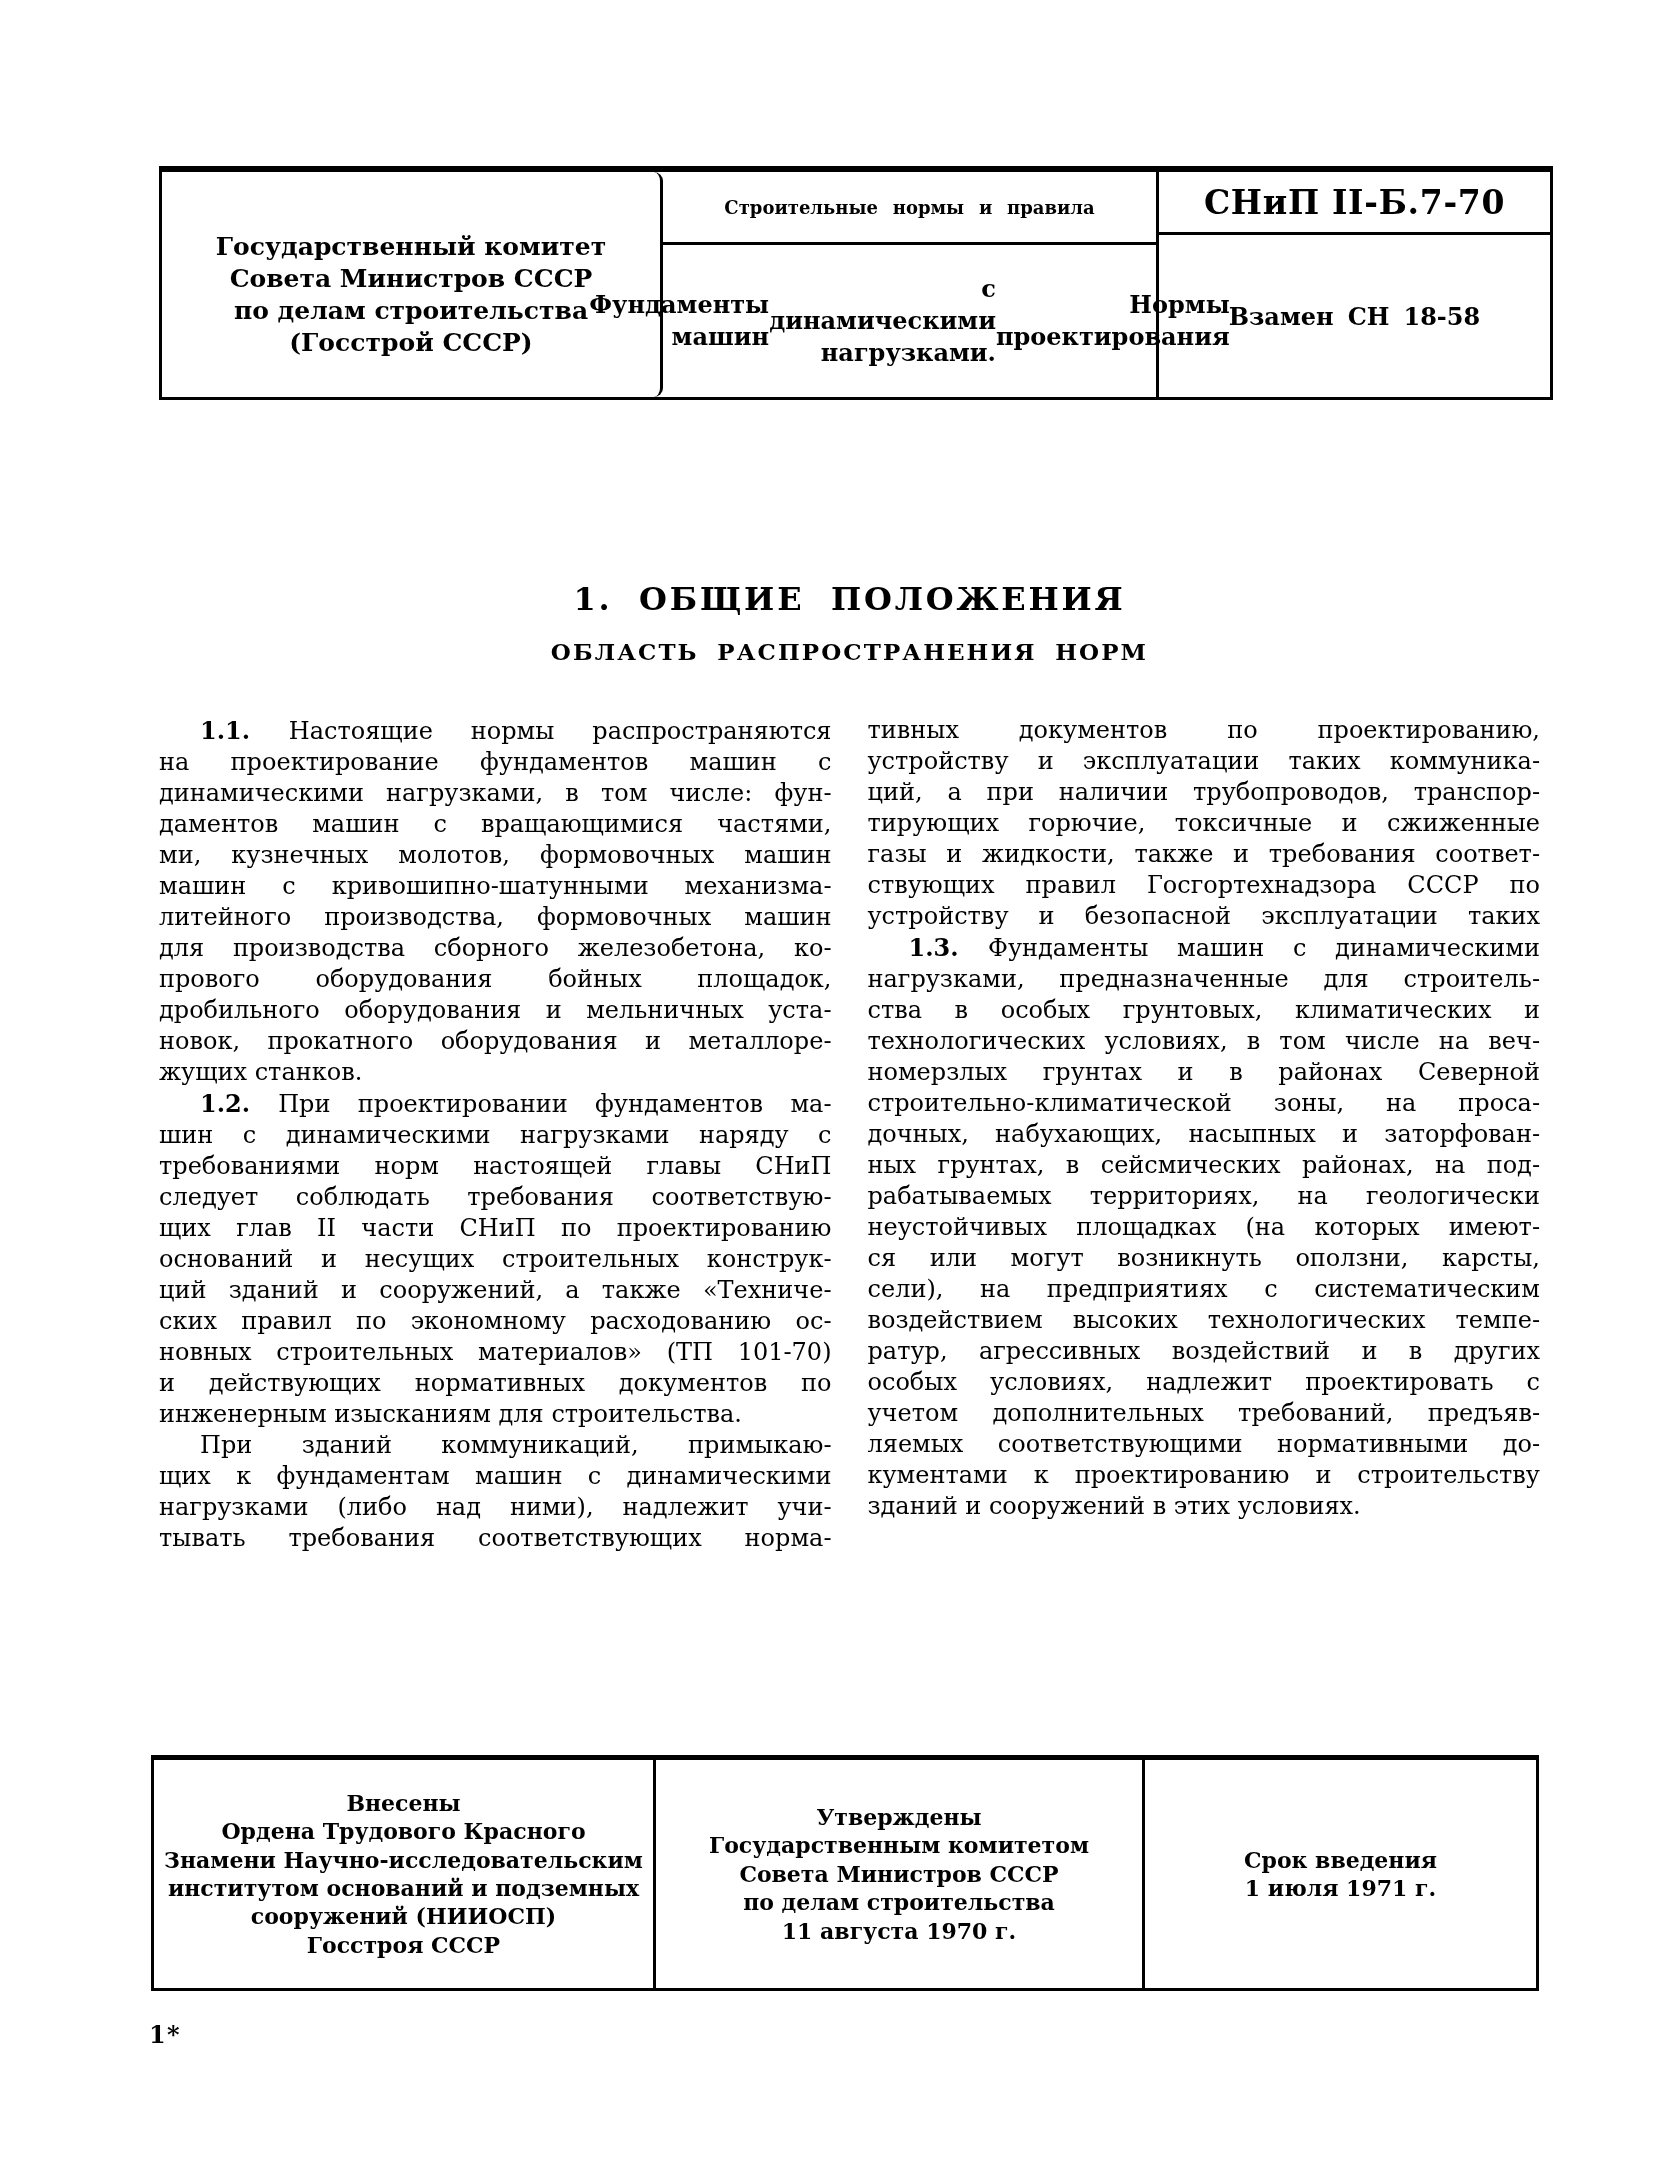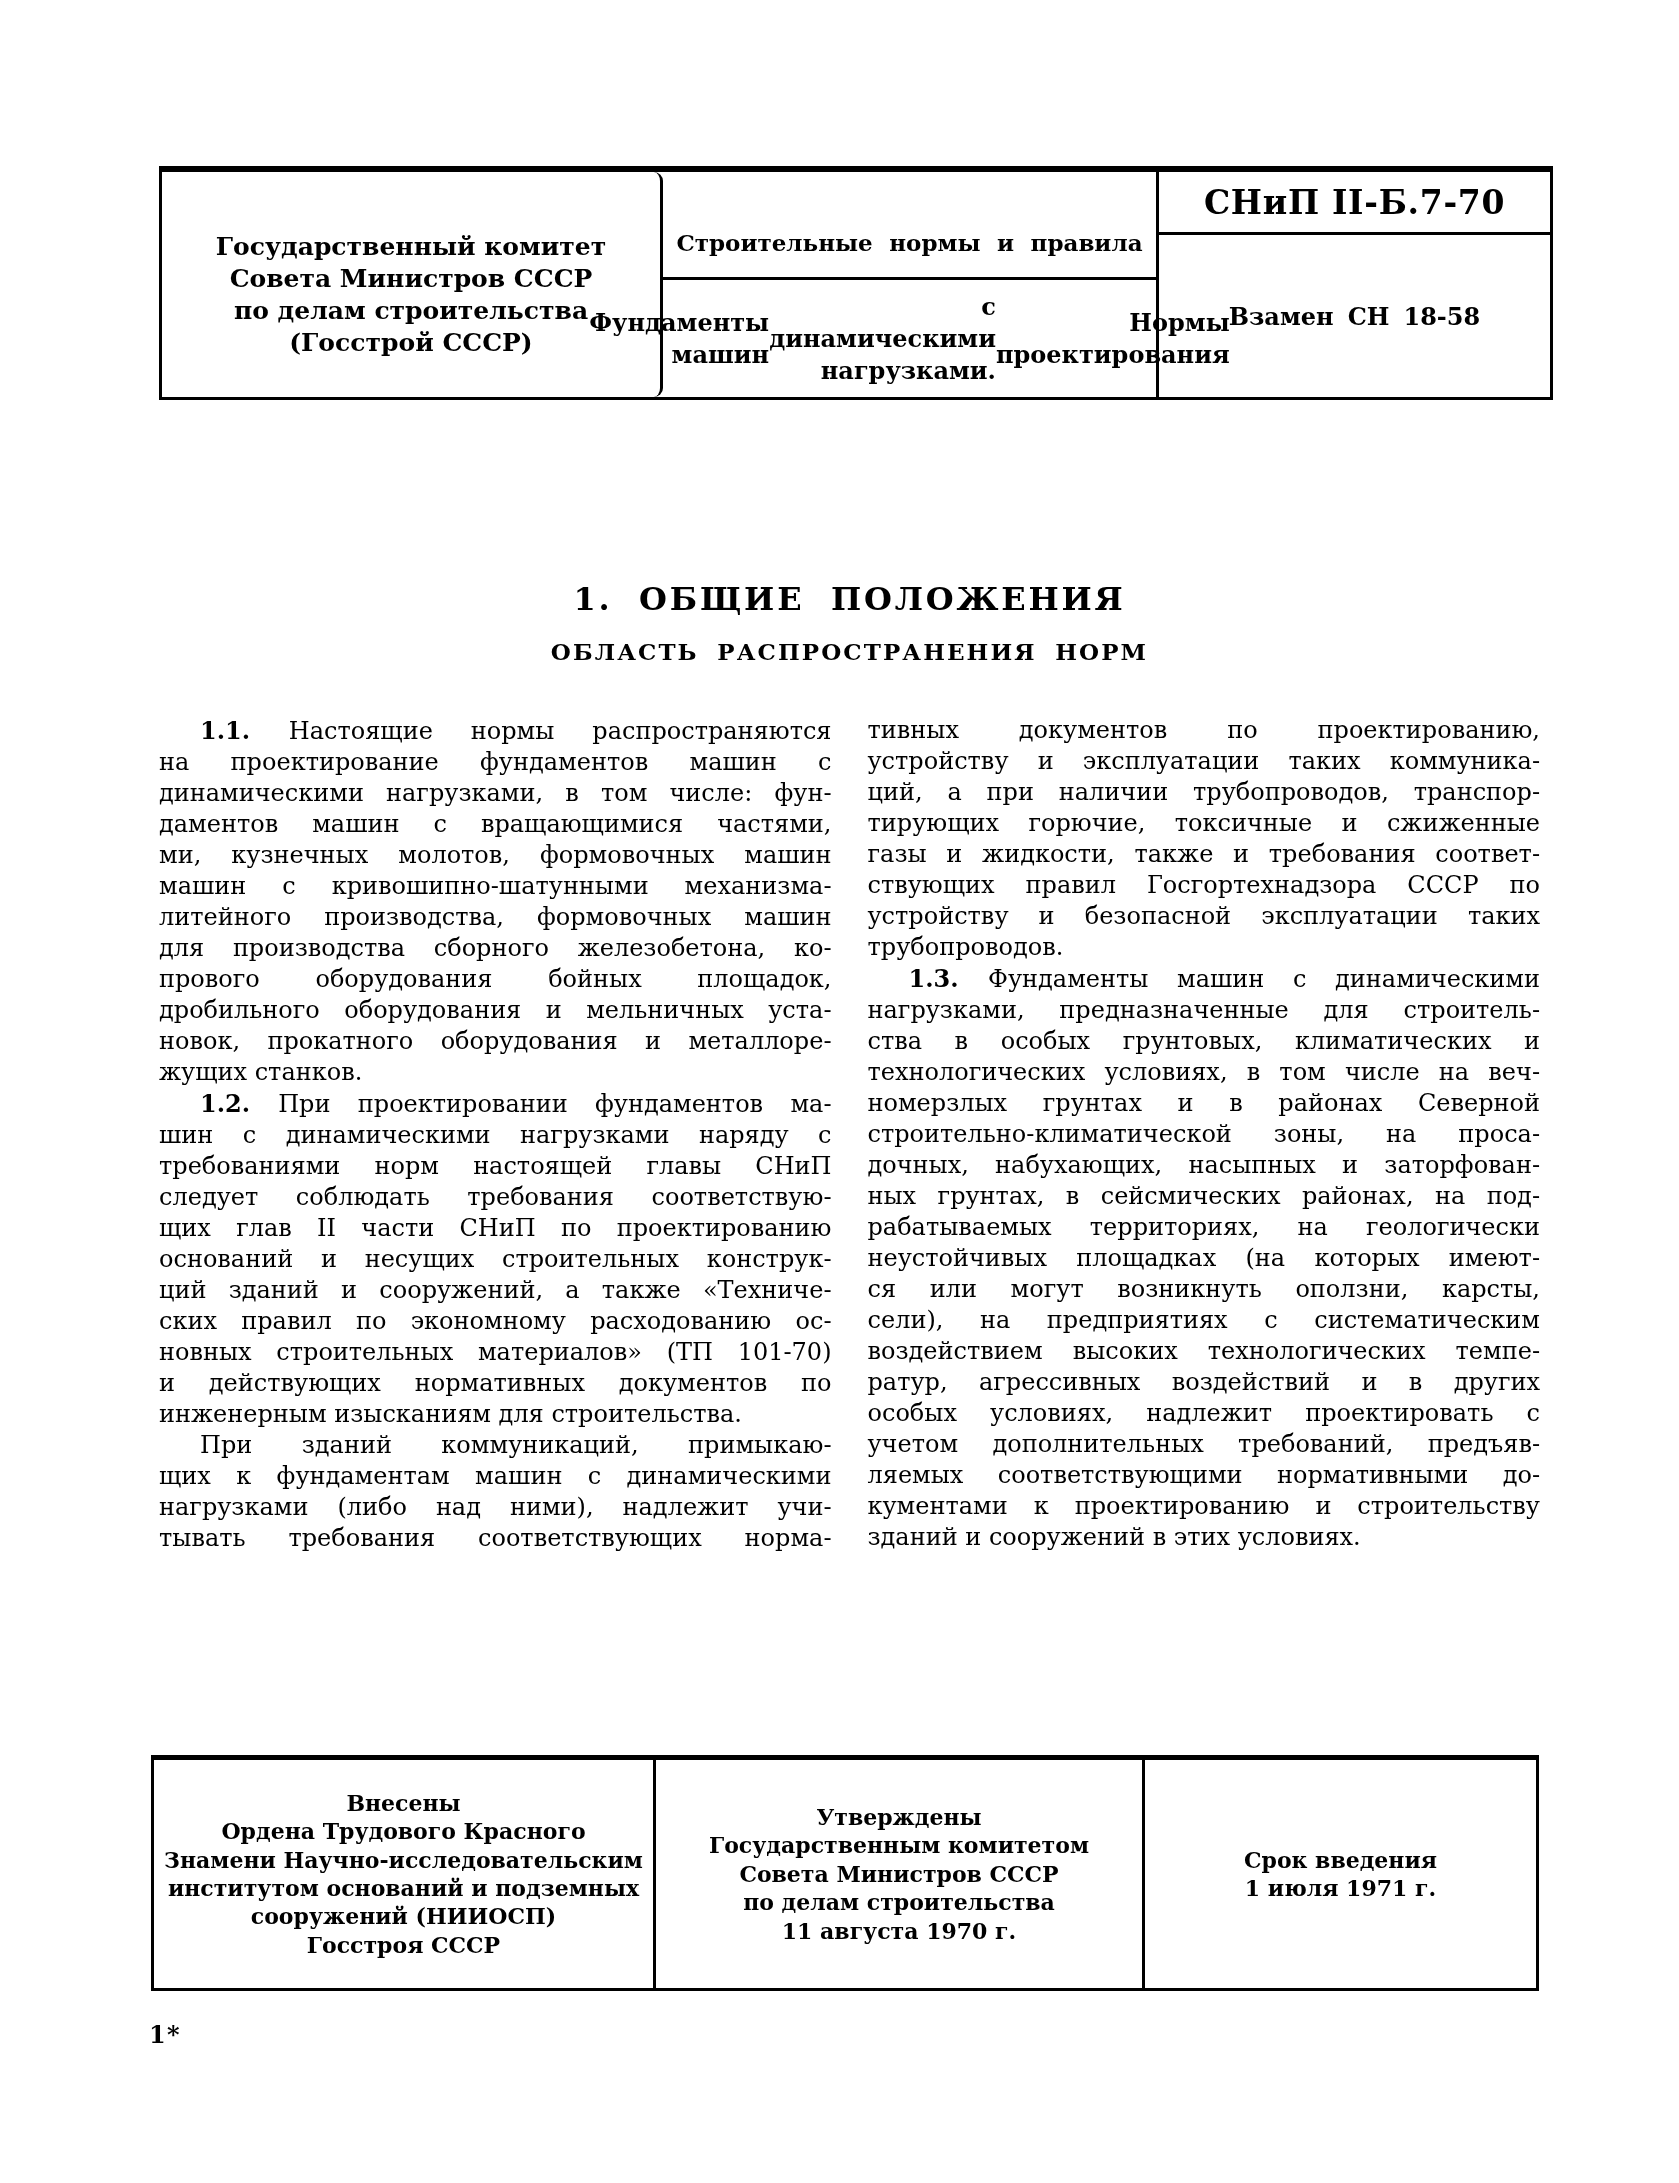--- a/index.html
+++ b/index.html
@@ -22,21 +22,21 @@
   .ht-left{
     width:501px;border-right:3.6px solid #000;box-sizing:border-box;
     display:flex;flex-direction:column;align-items:center;justify-content:center;
     text-align:center;padding-top:20px;
     font-weight:bold;font-size:25px;line-height:32px;border-radius:9px;
   }
   .ht-mid{width:496px;border-right:3.6px solid #000;box-sizing:border-box;display:flex;flex-direction:column;}
   .ht-mid-top{
     height:73px;border-bottom:3.6px solid #000;box-sizing:border-box;
     display:flex;align-items:center;justify-content:center;
-    font-weight:bold;font-size:23px;word-spacing:8.5px;margin-top:35px;
+    font-weight:bold;font-size:18px;word-spacing:8.5px;
   }
   .ht-mid-bottom{
     flex:1;display:flex;flex-direction:row;align-items:center;justify-content:center;
     text-align:right;font-weight:bold;font-size:24px;line-height:32px;word-spacing:5.7px;
   }
   .ht-right{flex:1;display:flex;flex-direction:column;box-sizing:border-box;}
   .ht-right-top{
     height:63px;border-bottom:3.6px solid #000;box-sizing:border-box;
     display:flex;align-items:center;justify-content:center;
     font-weight:bold;font-size:33px;letter-spacing:0.7px;
@@ -149,21 +149,20 @@
         <div class="line">тывать требования соответствующих норма-</div>
       </div>
     <div class="column">
         <div class="line">тивных документов по проектированию,</div>
         <div class="line">устройству и эксплуатации таких коммуника-</div>
         <div class="line">ций, а при наличии трубопроводов, транспор-</div>
         <div class="line">тирующих горючие, токсичные и сжиженные</div>
         <div class="line">газы и жидкости, также и требования соответ-</div>
         <div class="line">ствующих правил Госгортехнадзора СССР по</div>
         <div class="line">устройству и безопасной эксплуатации таких</div>
-        <div class="line end">трубопроводов.</div>
         <div class="line indent"><span class="pnum">1.3. </span>Фундаменты машин с динамическими</div>
         <div class="line">нагрузками, предназначенные для строитель-</div>
         <div class="line">ства в особых грунтовых, климатических и</div>
         <div class="line">технологических условиях, в том числе на веч-</div>
         <div class="line">номерзлых грунтах и в районах Северной</div>
         <div class="line">строительно-климатической зоны, на проса-</div>
         <div class="line">дочных, набухающих, насыпных и заторфован-</div>
         <div class="line">ных грунтах, в сейсмических районах, на под-</div>
         <div class="line">рабатываемых территориях, на геологически</div>
         <div class="line">неустойчивых площадках (на которых имеют-</div>

